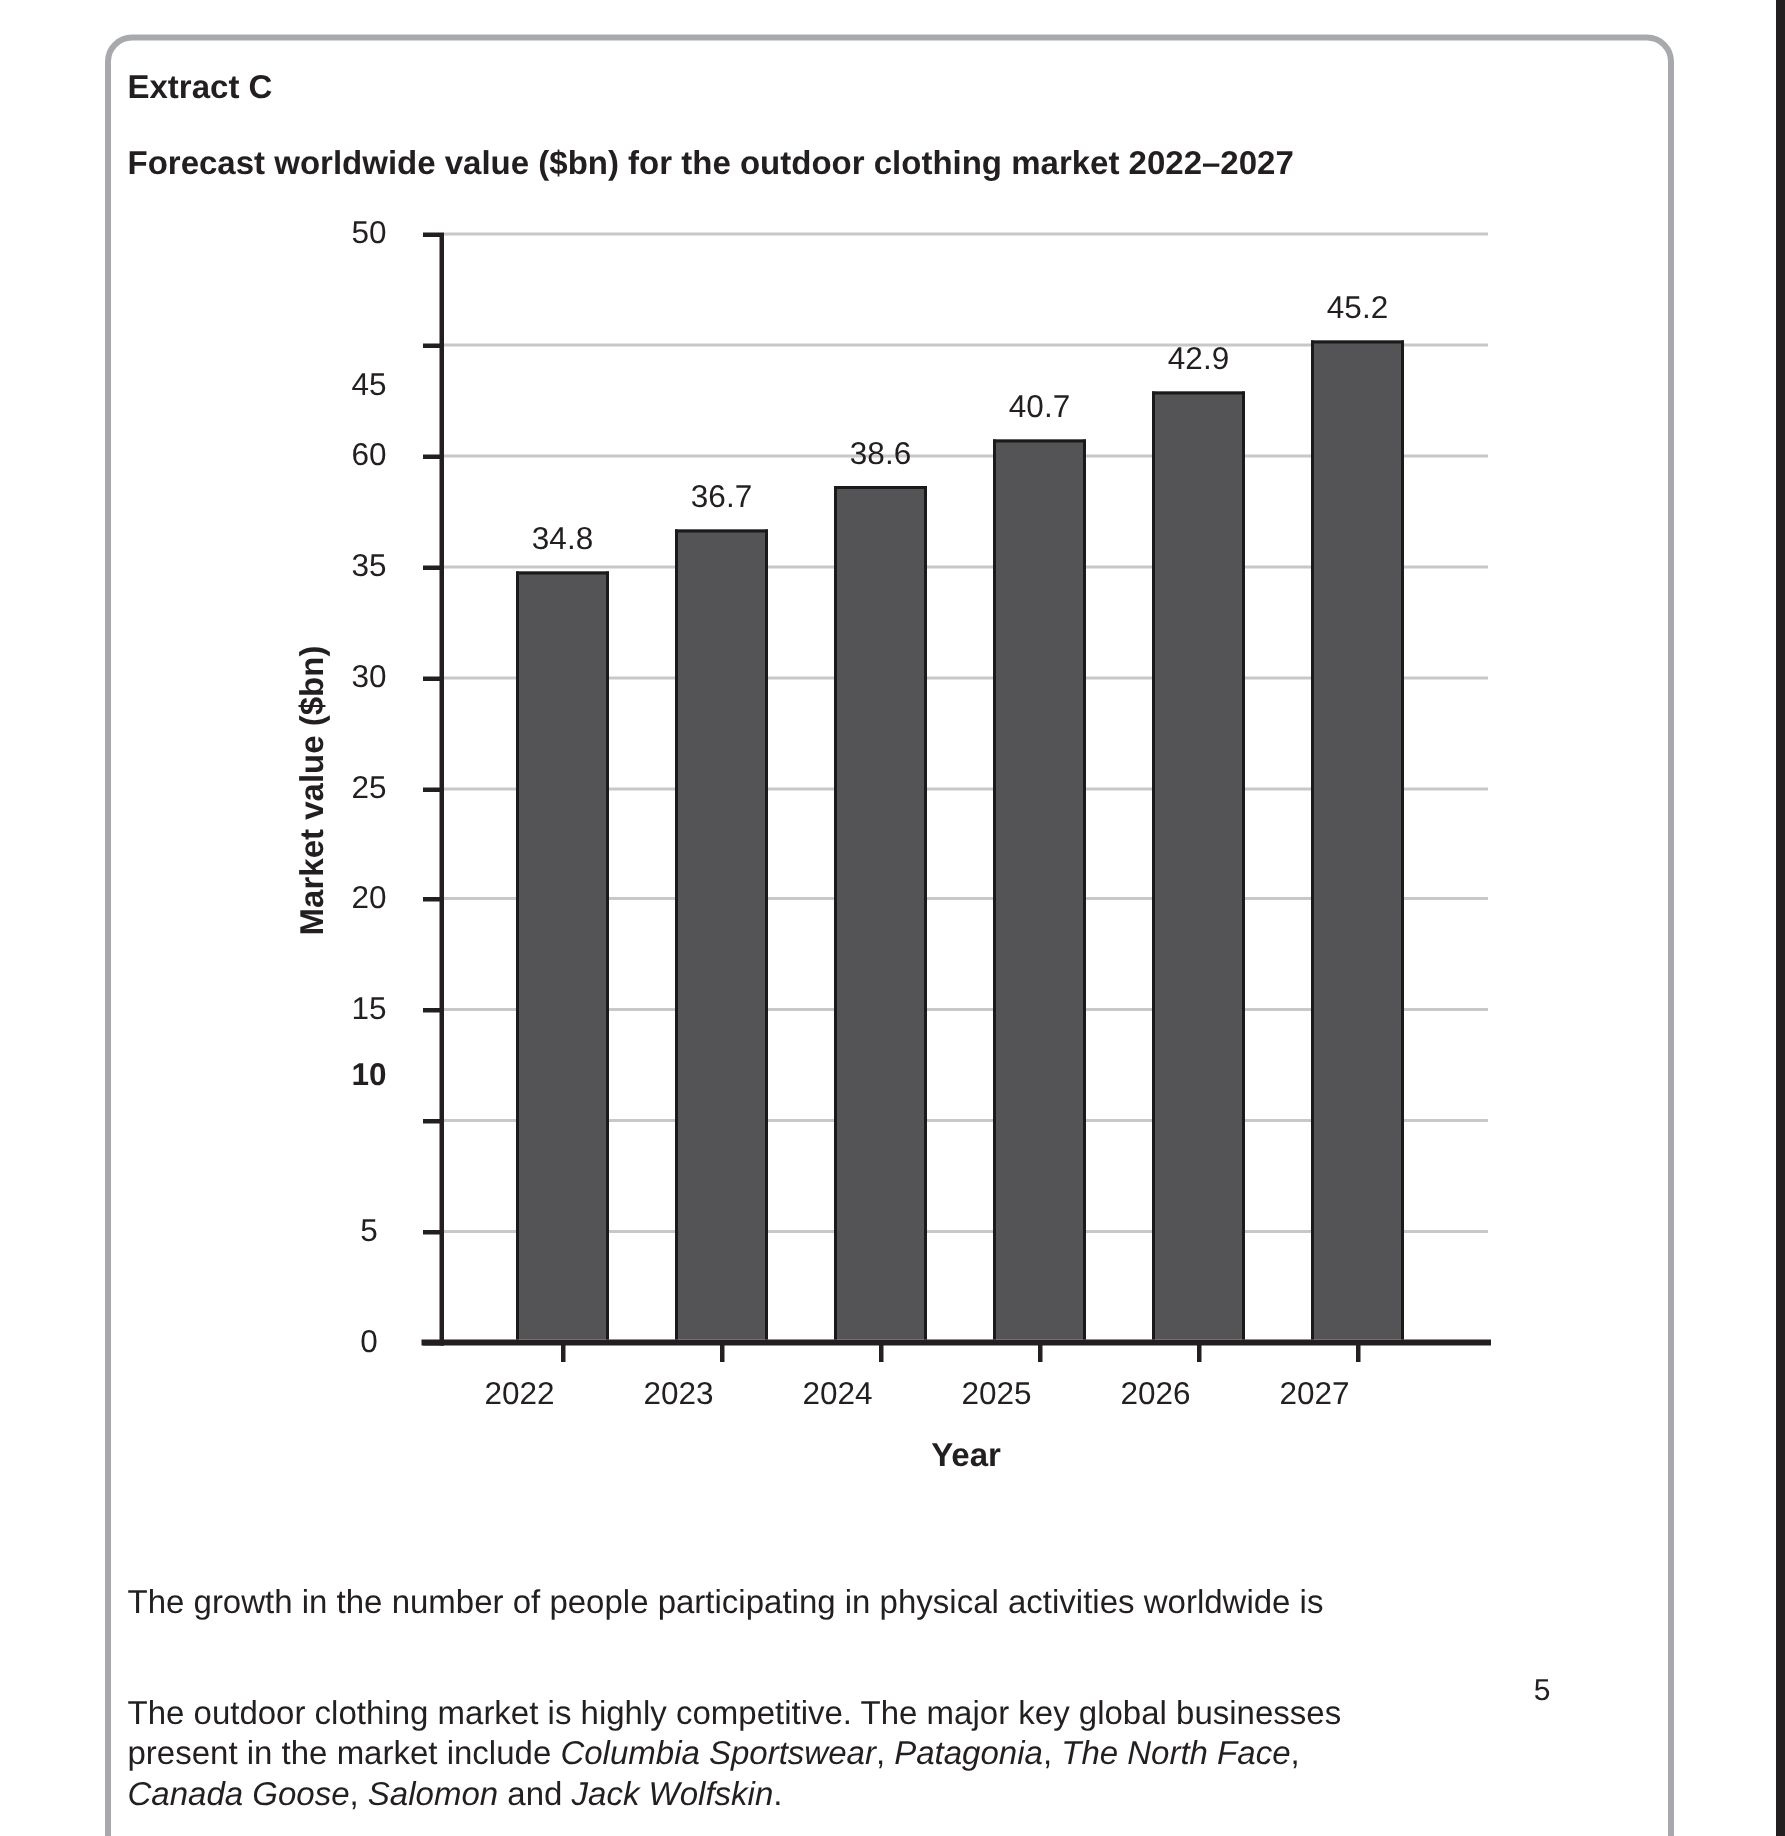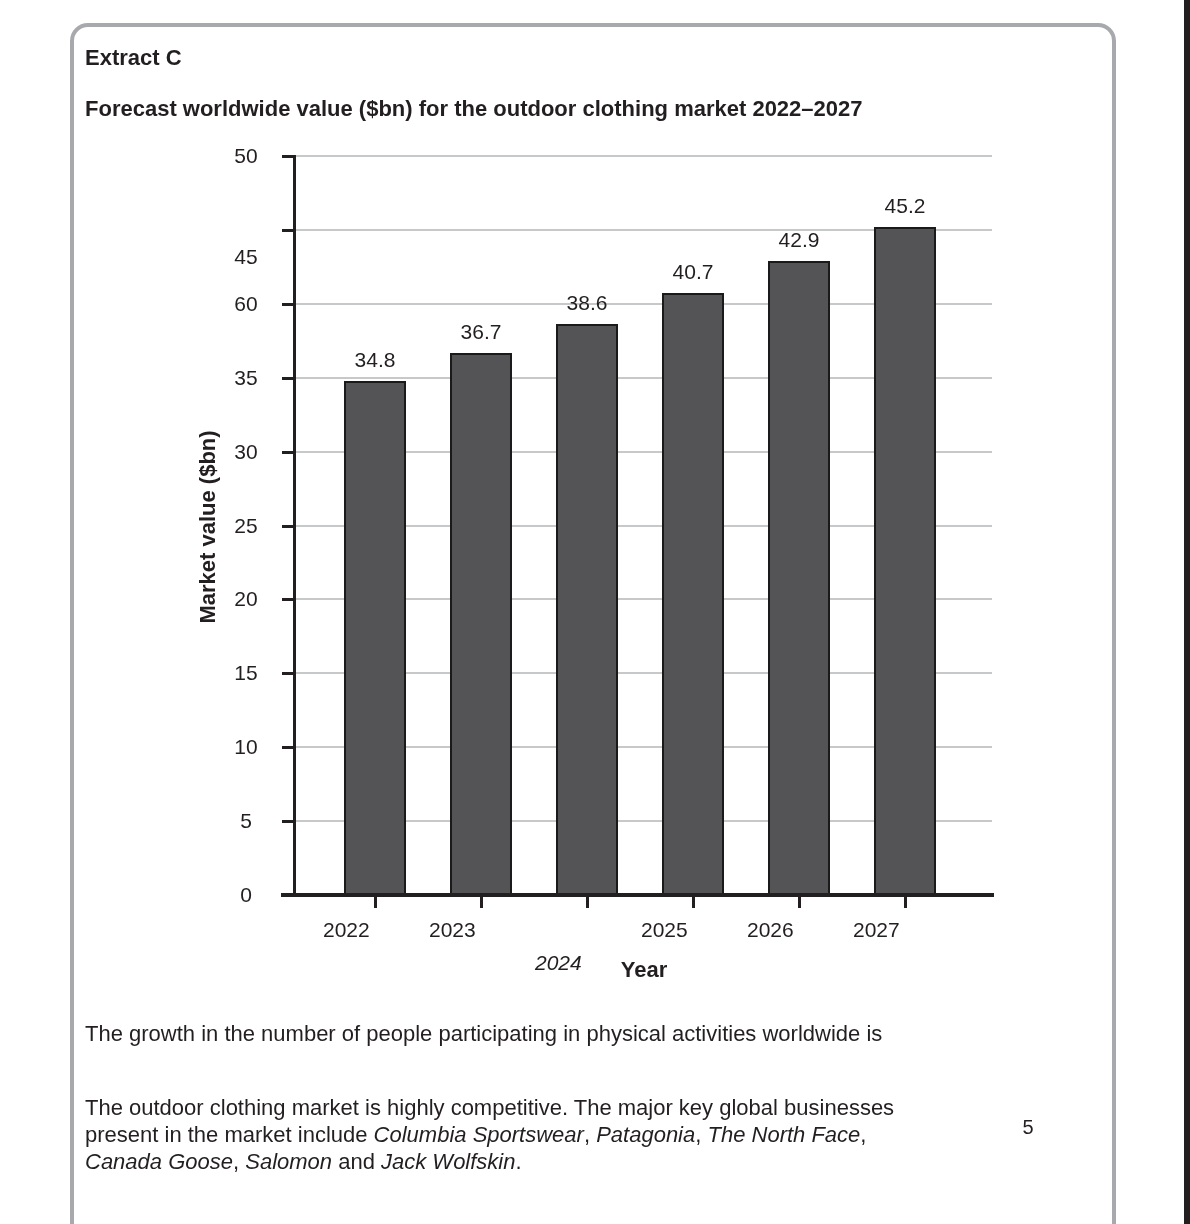--- a/index.html
+++ b/index.html
@@ -58,21 +58,21 @@
     position:absolute;left:208px;top:527px;
     transform:translate(-50%,-50%) rotate(-90deg);
     font-size:22px;font-weight:700;white-space:nowrap;
   }
   .x-axis-title{
     position:absolute;width:120px;text-align:center;
     font-size:22px;font-weight:700;
   }
   .para{
     position:absolute;left:85px;
-    font-size:22px;line-height:27px;
+    font-size:22px;line-height:27px;margin-top:34px;
   }
   .para .line{display:block;white-space:nowrap;}
   .para .it{font-style:italic;}
   .line-number{
     position:absolute;left:1014px;top:1116px;width:28px;
     text-align:center;font-size:20px;
   }
 </style>
 </head>
 <body>
@@ -87,21 +87,21 @@
 
   <div class="chart" id="chart">
     <div class="y-axis-title">Market value ($bn)</div>
   <div class="ytick" style="left: 282px; top: 894px; background: rgb(35, 31, 32);"></div>
       <div class="ytick-label" style="left: 216px; top: 882px;">0</div>
       <div class="gridline" style="left: 296px; top: 820px; width: 696px; background: rgb(199, 200, 202);"></div>
       <div class="ytick" style="left: 282px; top: 820px; background: rgb(35, 31, 32);"></div>
       <div class="ytick-label" style="left: 216px; top: 808px;">5</div>
       <div class="gridline" style="left: 296px; top: 746px; width: 696px; background: rgb(199, 200, 202);"></div>
       <div class="ytick" style="left: 282px; top: 746px; background: rgb(35, 31, 32);"></div>
-      <div class="ytick-label" style="left: 216px; top: 734px;">10</div>
+      <div class="ytick-label" style="left: 216px; top: 704px; font-weight: bold;">10</div>
       <div class="gridline" style="left: 296px; top: 672px; width: 696px; background: rgb(199, 200, 202);"></div>
       <div class="ytick" style="left: 282px; top: 672px; background: rgb(35, 31, 32);"></div>
       <div class="ytick-label" style="left: 216px; top: 660px;">15</div>
       <div class="gridline" style="left: 296px; top: 598px; width: 696px; background: rgb(199, 200, 202);"></div>
       <div class="ytick" style="left: 282px; top: 598px; background: rgb(35, 31, 32);"></div>
       <div class="ytick-label" style="left: 216px; top: 586px;">20</div>
       <div class="gridline" style="left: 296px; top: 525px; width: 696px; background: rgb(199, 200, 202);"></div>
       <div class="ytick" style="left: 282px; top: 525px; background: rgb(35, 31, 32);"></div>
       <div class="ytick-label" style="left: 216px; top: 513px;">25</div>
       <div class="gridline" style="left: 296px; top: 451px; width: 696px; background: rgb(199, 200, 202);"></div>
@@ -125,21 +125,21 @@
       <div class="bar-value" style="left: 323px; top: 347px;">34.8</div>
       <div class="xtick" style="left: 374px; top: 895px; background: rgb(35, 31, 32);"></div>
       <div class="xtick-label" style="left: 323px; top: 917px;">2022</div>
       <div class="bar" style="left: 450px; top: 353px; width: 62px; height: 540px; background: rgb(84, 84, 87); border-color: rgb(26, 26, 26);"></div>
       <div class="bar-value" style="left: 429px; top: 319px;">36.7</div>
       <div class="xtick" style="left: 480px; top: 895px; background: rgb(35, 31, 32);"></div>
       <div class="xtick-label" style="left: 429px; top: 917px;">2023</div>
       <div class="bar" style="left: 556px; top: 324px; width: 62px; height: 569px; background: rgb(84, 84, 87); border-color: rgb(26, 26, 26);"></div>
       <div class="bar-value" style="left: 535px; top: 290px;">38.6</div>
       <div class="xtick" style="left: 586px; top: 895px; background: rgb(35, 31, 32);"></div>
-      <div class="xtick-label" style="left: 535px; top: 950px; font-style: italic;">2024</div>
+      <div class="xtick-label" style="left: 535px; top: 917px;">2024</div>
       <div class="bar" style="left: 662px; top: 293px; width: 62px; height: 600px; background: rgb(84, 84, 87); border-color: rgb(26, 26, 26);"></div>
       <div class="bar-value" style="left: 641px; top: 259px;">40.7</div>
       <div class="xtick" style="left: 692px; top: 895px; background: rgb(35, 31, 32);"></div>
       <div class="xtick-label" style="left: 641px; top: 917px;">2025</div>
       <div class="bar" style="left: 768px; top: 261px; width: 62px; height: 632px; background: rgb(84, 84, 87); border-color: rgb(26, 26, 26);"></div>
       <div class="bar-value" style="left: 747px; top: 227px;">42.9</div>
       <div class="xtick" style="left: 798px; top: 895px; background: rgb(35, 31, 32);"></div>
       <div class="xtick-label" style="left: 747px; top: 917px;">2026</div>
       <div class="bar" style="left: 874px; top: 227px; width: 62px; height: 666px; background: rgb(84, 84, 87); border-color: rgb(26, 26, 26);"></div>
       <div class="bar-value" style="left: 853px; top: 193px;">45.2</div>

